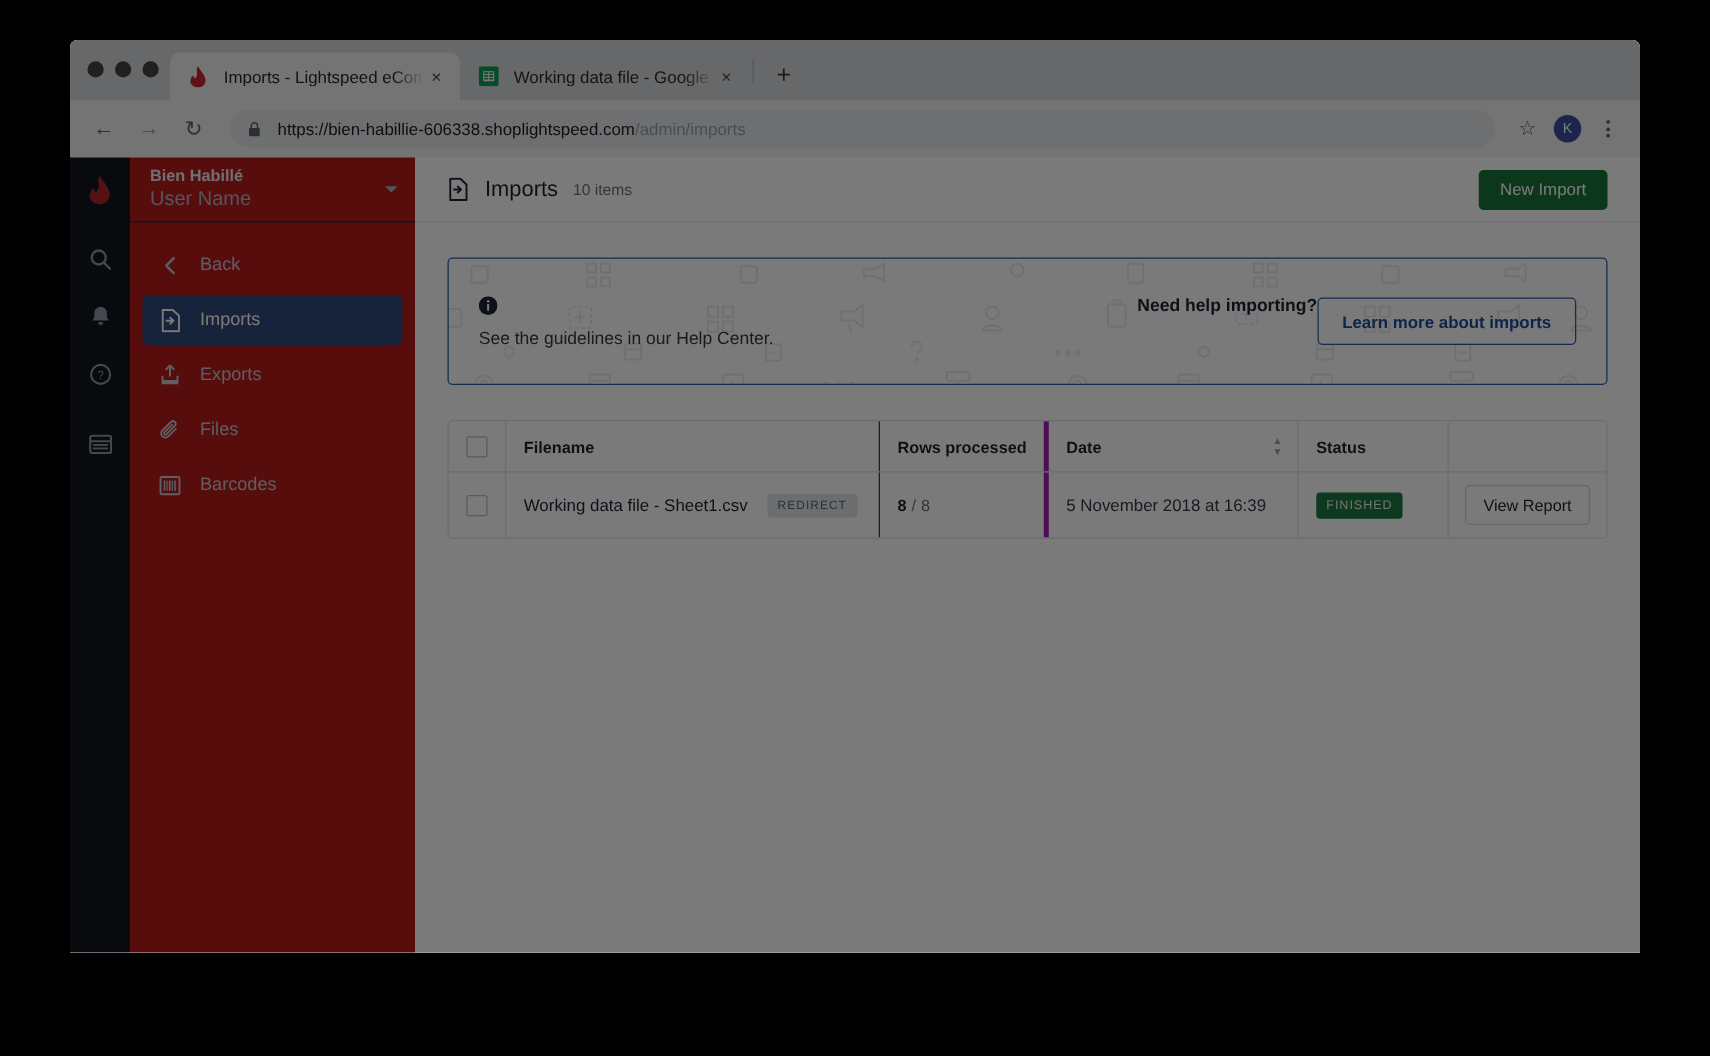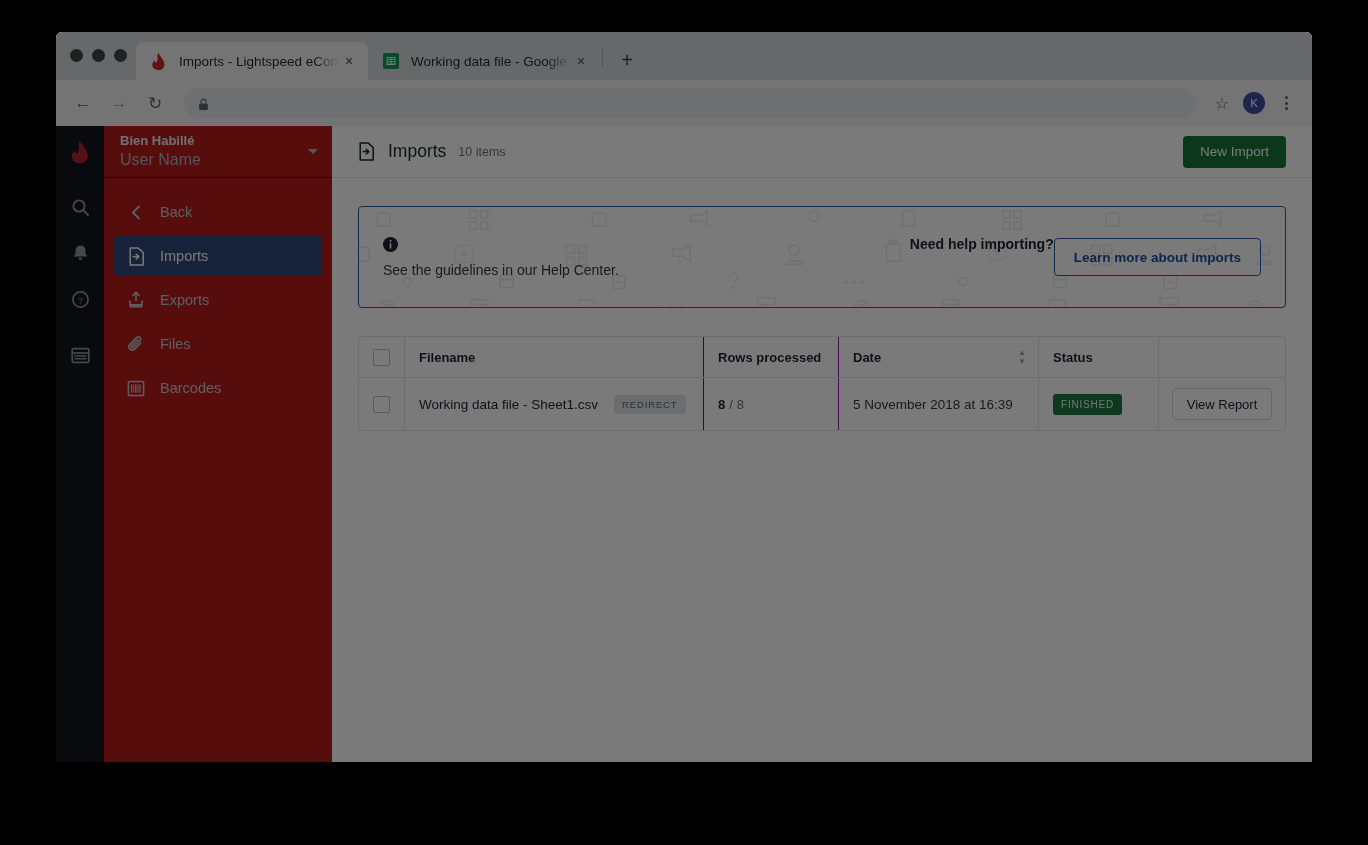--- a/index.html
+++ b/index.html
@@ -118,21 +118,21 @@
   }
 
   
   .table{margin-top:28px;border:1px solid #dfe2e6;border-radius:4px;background:#fff;overflow:hidden;}
   .trow{display:flex;align-items:center;height:40px;}
   .thead{height:40px;border-bottom:1px solid #dfe2e6;}
   .th,.td{font-size:13px;color:#1c2430;display:flex;align-items:center;box-sizing:border-box;height:100%;}
   .th{font-weight:bold;}
   .c-check{width:46px;justify-content:center;border-right:1px solid #dfe2e6;flex:0 0 46px;}
   .c-name{flex:1;padding-left:14px;border-right:1px solid #701a75;}
-  .c-rows{width:135px;flex:0 0 135px;padding-left:14px;border-right:1px solid #a21caf;}
+  .c-rows{width:135px;flex:0 0 135px;padding-left:14px;border-right:4px solid #a21caf;}
   .c-date{width:200px;flex:0 0 200px;padding-left:14px;border-right:1px solid #dfe2e6;justify-content:space-between;padding-right:12px;}
   .c-status{width:120px;flex:0 0 120px;padding-left:14px;border-right:1px solid #dfe2e6;}
   .c-act{width:126px;flex:0 0 126px;display:flex;align-items:center;justify-content:center;}
   .trow.data{height:52px;}
   .cbox{width:15px;height:15px;border:1px solid #b9bec6;border-radius:2px;background:#fff;}
   .sorter{display:flex;flex-direction:column;gap:2px;color:#9aa2ad;font-size:8px;line-height:7px;}
   .fname{font-size:13.5px;color:#1c2430;}
   .badge-redirect{
     background:#e2e4e7;color:#5c636d;font-size:9.5px;letter-spacing:.09em;
     padding:4px 8px;border-radius:3px;margin-left:16px;
@@ -202,20 +202,21 @@
       <div class="navbtn">←</div>
       <div class="navbtn fwd">→</div>
       <div class="navbtn">↻</div>
       <div class="omnibox">
         <span class="lock">
           <svg width="11" height="13" viewBox="0 0 11 13">
             <path d="M3 5.5V3.6a2.5 2.5 0 015 0v1.9" fill="none" stroke="#5f6368" stroke-width="1.2"></path>
             <rect x="1.2" y="5.4" width="8.6" height="6.6" rx="1.1" fill="#5f6368"></rect>
           </svg>
         </span>
+        <span class="url"><b>https://bien-habillie-606338.shoplightspeed.com</b><span>/admin/imports</span></span>
       </div>
       <div class="tbicon" style="font-size:16px;color:#5f6368;">☆</div>
       <div class="tbicon">
         <span class="avatar-k">K</span>
       </div>
       <div class="tbicon">
         <span class="kebab">
             <i></i>
             <i></i>
             <i></i>

